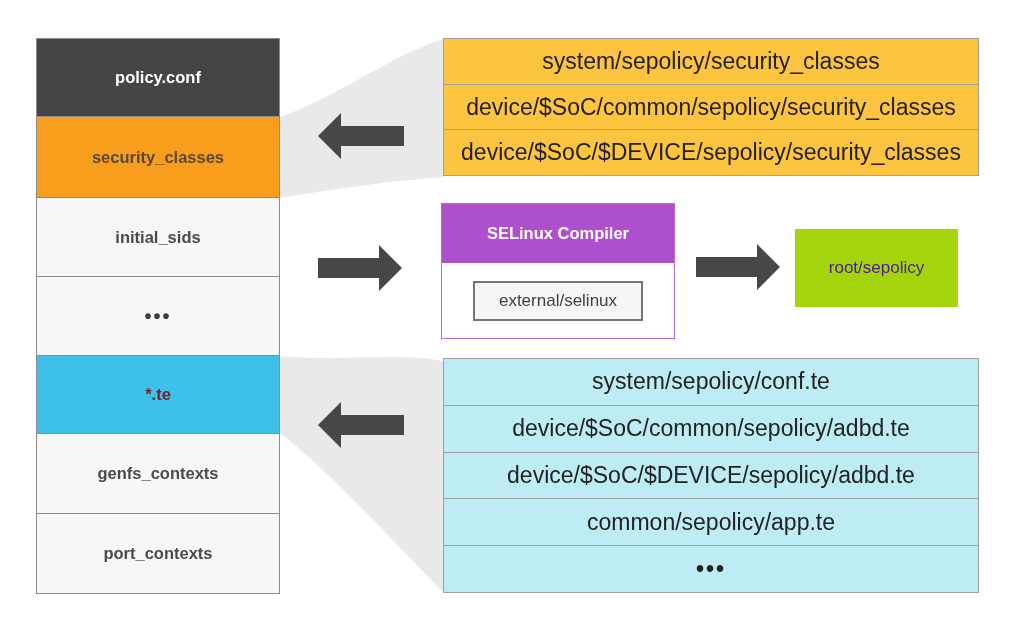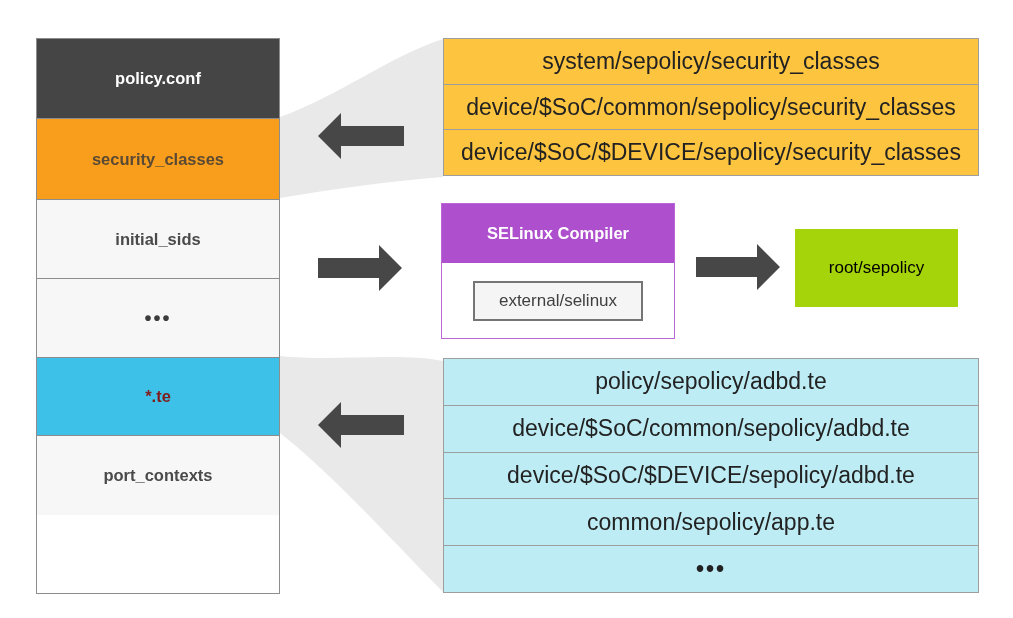--- a/index.html
+++ b/index.html
@@ -58,21 +58,21 @@
   }
   .compiler-body{flex:1 1 auto;display:flex;align-items:center;justify-content:center;}
   .compiler-source{
     border:2px solid #757575;background:#f5f5f5;color:#3f3f3f;
     font-size:17px;padding:8px 24px;
   }
 
   
   .output-box{
     position:absolute;left:795px;top:229px;width:163px;height:78px;
-    background:#A5D40A;color:#000000;font-size:17px;
+    background:#A5D40A;color:#4c1d95;font-size:17px;
     display:flex;align-items:center;justify-content:center;z-index:2;
   }
 </style>
 </head>
 <body>
 
 <div class="canvas">
 
   <svg class="connector-layer" viewBox="0 0 1013 618" xmlns="http://www.w3.org/2000/svg">
 
@@ -84,39 +84,40 @@
     <path d="M 780 267 L 757 244 L 757 257 L 696 257 L 696 277 L 757 277 L 757 290 Z" fill="#474747"></path>
     <path d="M 318 425 L 341 402 L 341 415 L 404 415 L 404 435 L 341 435 L 341 448 Z" fill="#474747"></path>
   </svg>
 
   <div class="stack">
     <div class="stack-header">policy.conf</div>
     <div class="stack-row row-orange" style="height:81px;">security_classes</div>
     <div class="stack-row" style="height:79px;">initial_sids</div>
     <div class="stack-row dots" style="height:79px;">•••</div>
     <div class="stack-row row-blue" style="height:78px;">*.te</div>
+    <div class="stack-row" style="height:80px;">genfs_contexts</div>
     <div class="stack-row" style="height:80px;">port_contexts</div>
   </div>
 
   <div class="src-box yellow">
     <div class="src-row">system/sepolicy/security_classes</div>
     <div class="src-row">device/$SoC/common/sepolicy/security_classes</div>
     <div class="src-row">device/$SoC/$DEVICE/sepolicy/security_classes</div>
   </div>
 
   <div class="compiler">
     <div class="compiler-header">SELinux Compiler</div>
     <div class="compiler-body">
       <div class="compiler-source">external/selinux</div>
     </div>
   </div>
 
   <div class="output-box">root/sepolicy</div>
 
   <div class="src-box cyan">
-    <div class="src-row">policy/sepolicy/adbd.te</div>
+    <div class="src-row">system/sepolicy/conf.te</div>
     <div class="src-row">device/$SoC/common/sepolicy/adbd.te</div>
     <div class="src-row">device/$SoC/$DEVICE/sepolicy/adbd.te</div>
     <div class="src-row">common/sepolicy/app.te</div>
     <div class="src-row dots">•••</div>
   </div>
 
 </div>
 
 </body></html>

